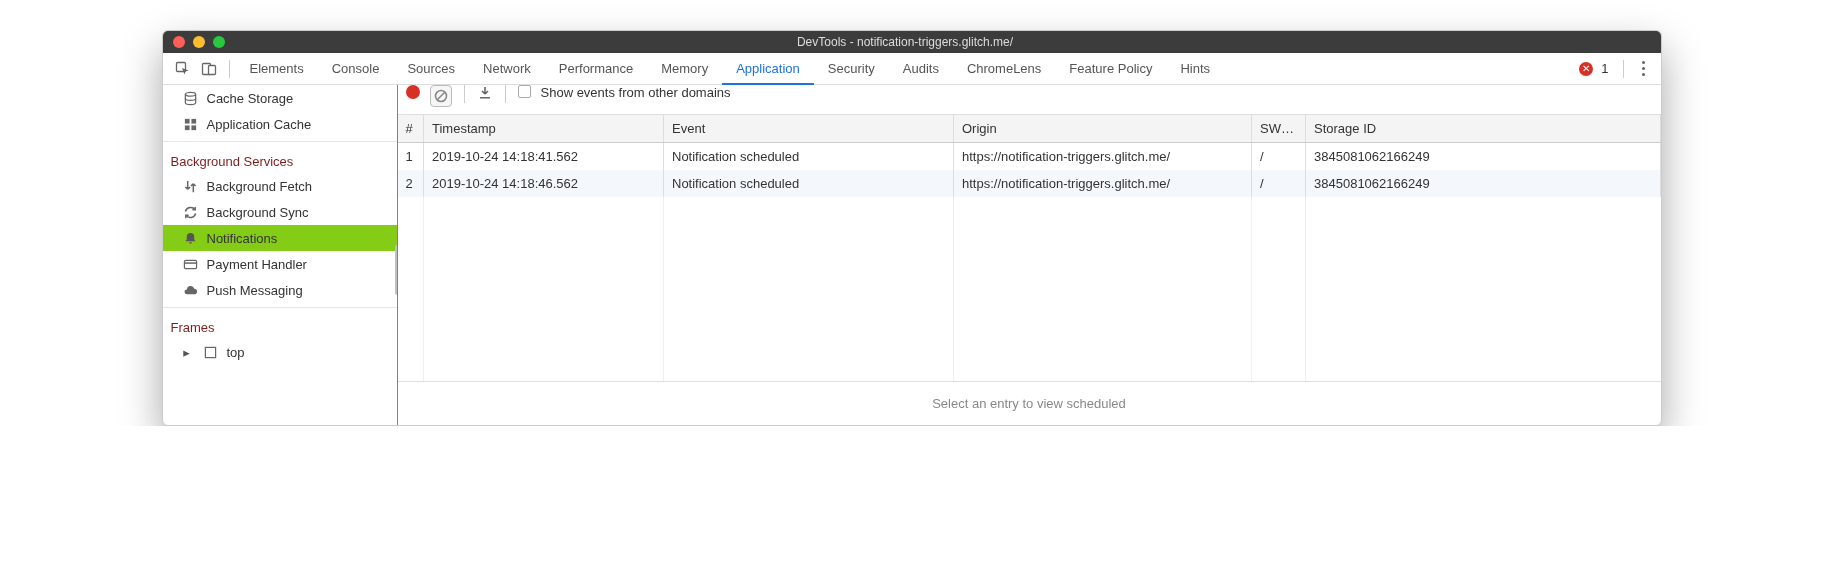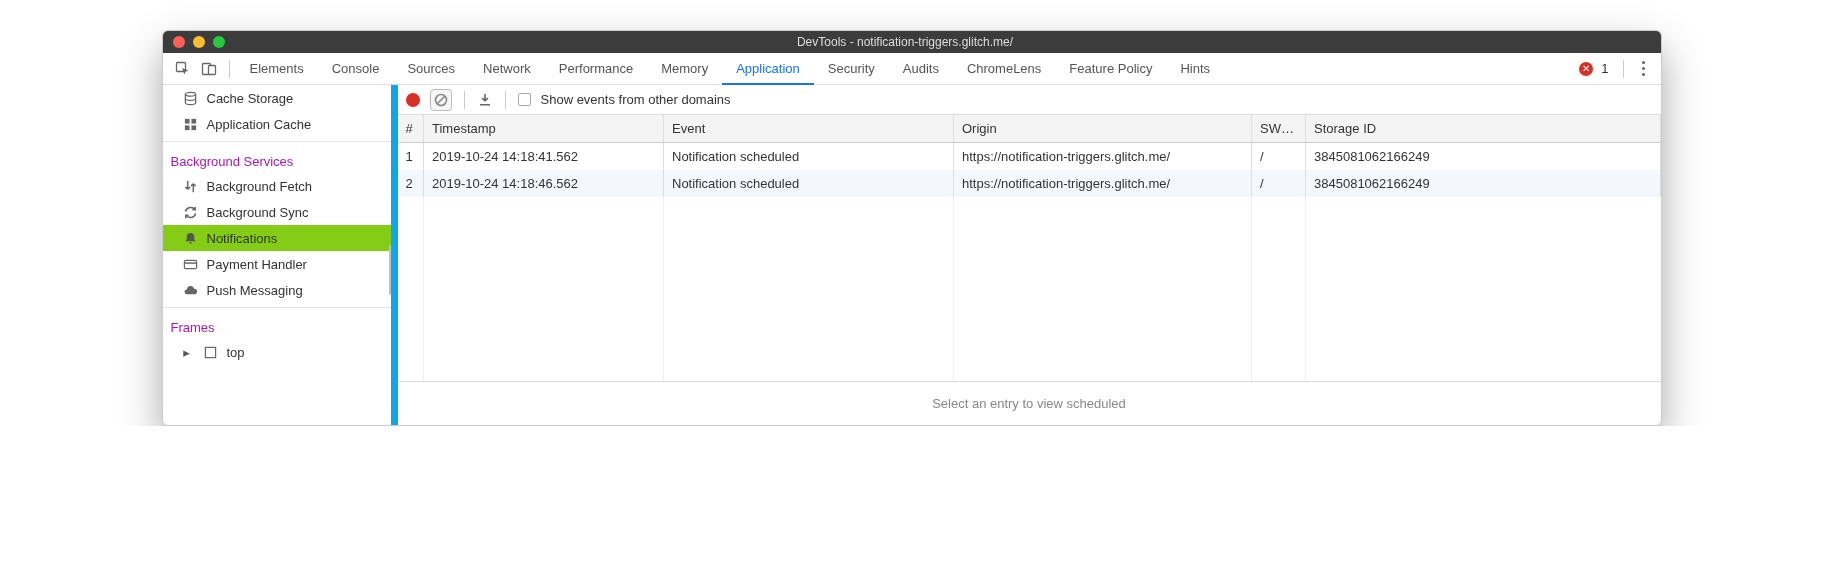--- a/index.html
+++ b/index.html
@@ -43,30 +43,30 @@
   .tabs .inspect-group { display:flex; align-items:center; gap:10px; padding:0 6px; }
   .divider { width:1px; height:18px; background:#ccc; margin:0 6px; }
   .tab { padding:0 14px; height:100%; display:flex; align-items:center; color:#555; cursor:pointer; }
   .tab.active { color:#1a73e8; border-bottom:2px solid #1a73e8; height:calc(100% + 1px); margin-bottom:-1px; }
   .tabs-right { margin-left:auto; display:flex; align-items:center; gap:8px; padding-right:6px; }
   .err-icon { width:14px; height:14px; border-radius:50%; background:#d93025; color:#fff; font-size:10px; display:flex; align-items:center; justify-content:center; }
   .kebab { display:flex; flex-direction:column; gap:3px; padding:4px; cursor:pointer;}
   .kebab span{ width:3px; height:3px; background:#666; border-radius:50%; }
   
   .body { display:flex; height:340px; }
-  .sidebar { width:235px; border-right:7px solid #0ea5e9; overflow:auto; position:relative; }
+  .sidebar { width:235px; border-right:1px solid #0ea5e9; overflow:auto; position:relative; }
   .sidebar::after { content:""; position:absolute; right:-2px; top:160px; width:4px; height:50px; background:#c0c0c0; border-radius:2px; }
   .tree-row { display:flex; align-items:center; height:26px; padding-left:20px; gap:8px; cursor:pointer; color:#333;}
   .tree-row.selected { background:#84cc16; }
   .tree-icon { width:16px; height:16px; color:#555; display:flex; align-items:center; justify-content:center; }
-  .tree-header { padding:8px 4px 4px 8px; color:#a21caf; font-size:13px; cursor:default; }
+  .tree-header { padding:8px 4px 4px 8px; color:#7f1d1d; font-size:13px; cursor:default; }
   .tree-sep { height:1px; background:#e5e5e5; margin:4px 0; }
   
   .main { flex:1; display:flex; flex-direction:column; }
-  .toolbar { display:flex; align-items:center; height:30px; border-bottom:1px solid #ddd; padding:0 8px; gap:10px; }
+  .toolbar { display:flex; align-items:flex-start; height:30px; border-bottom:1px solid #ddd; padding:0 8px; gap:10px; }
   .record-dot { width:14px; height:14px; border-radius:50%; background:#d93025; }
   .clear-btn { width:22px; height:22px; border:1px solid #bbb; border-radius:4px; display:flex; align-items:center; justify-content:center; background:#f6f6f6;}
   .toolbar .divider { margin:0 2px; }
   .checkbox-box { width:13px; height:13px; border:1px solid #aaa; border-radius:2px; background:#fff; }
   .table-wrap { flex:1; overflow:hidden; display:flex; flex-direction:column; }
   table { border-collapse:collapse; width:100%; table-layout:fixed; }
   th, td { text-align:left; padding:6px 8px; border-right:1px solid #ddd; font-weight:normal; white-space:nowrap; overflow:hidden; text-overflow:ellipsis; }
   thead th { background:#f4f4f4; border-bottom:1px solid #ccc; color:#333; position:relative;}
   tbody tr:nth-child(even){ background:#f4f8fc; }
   .col-num { width:26px; }

